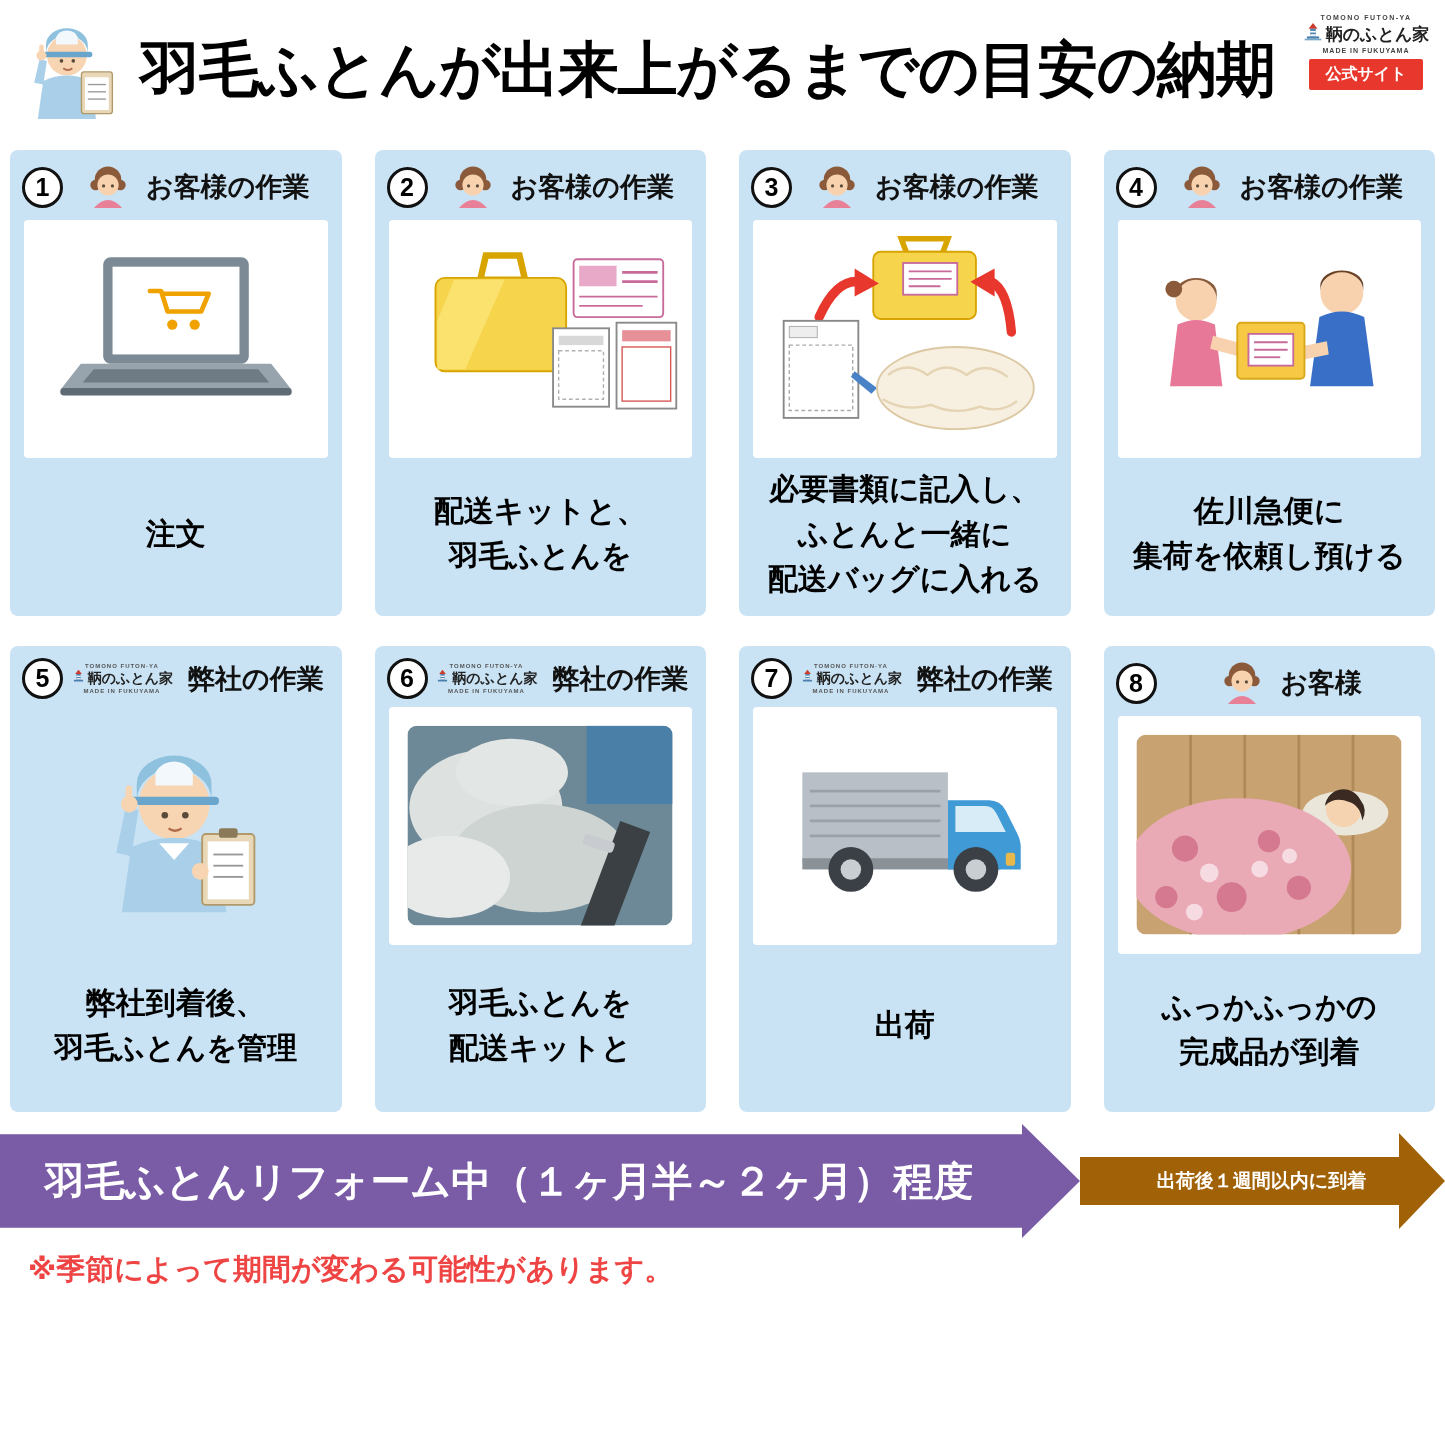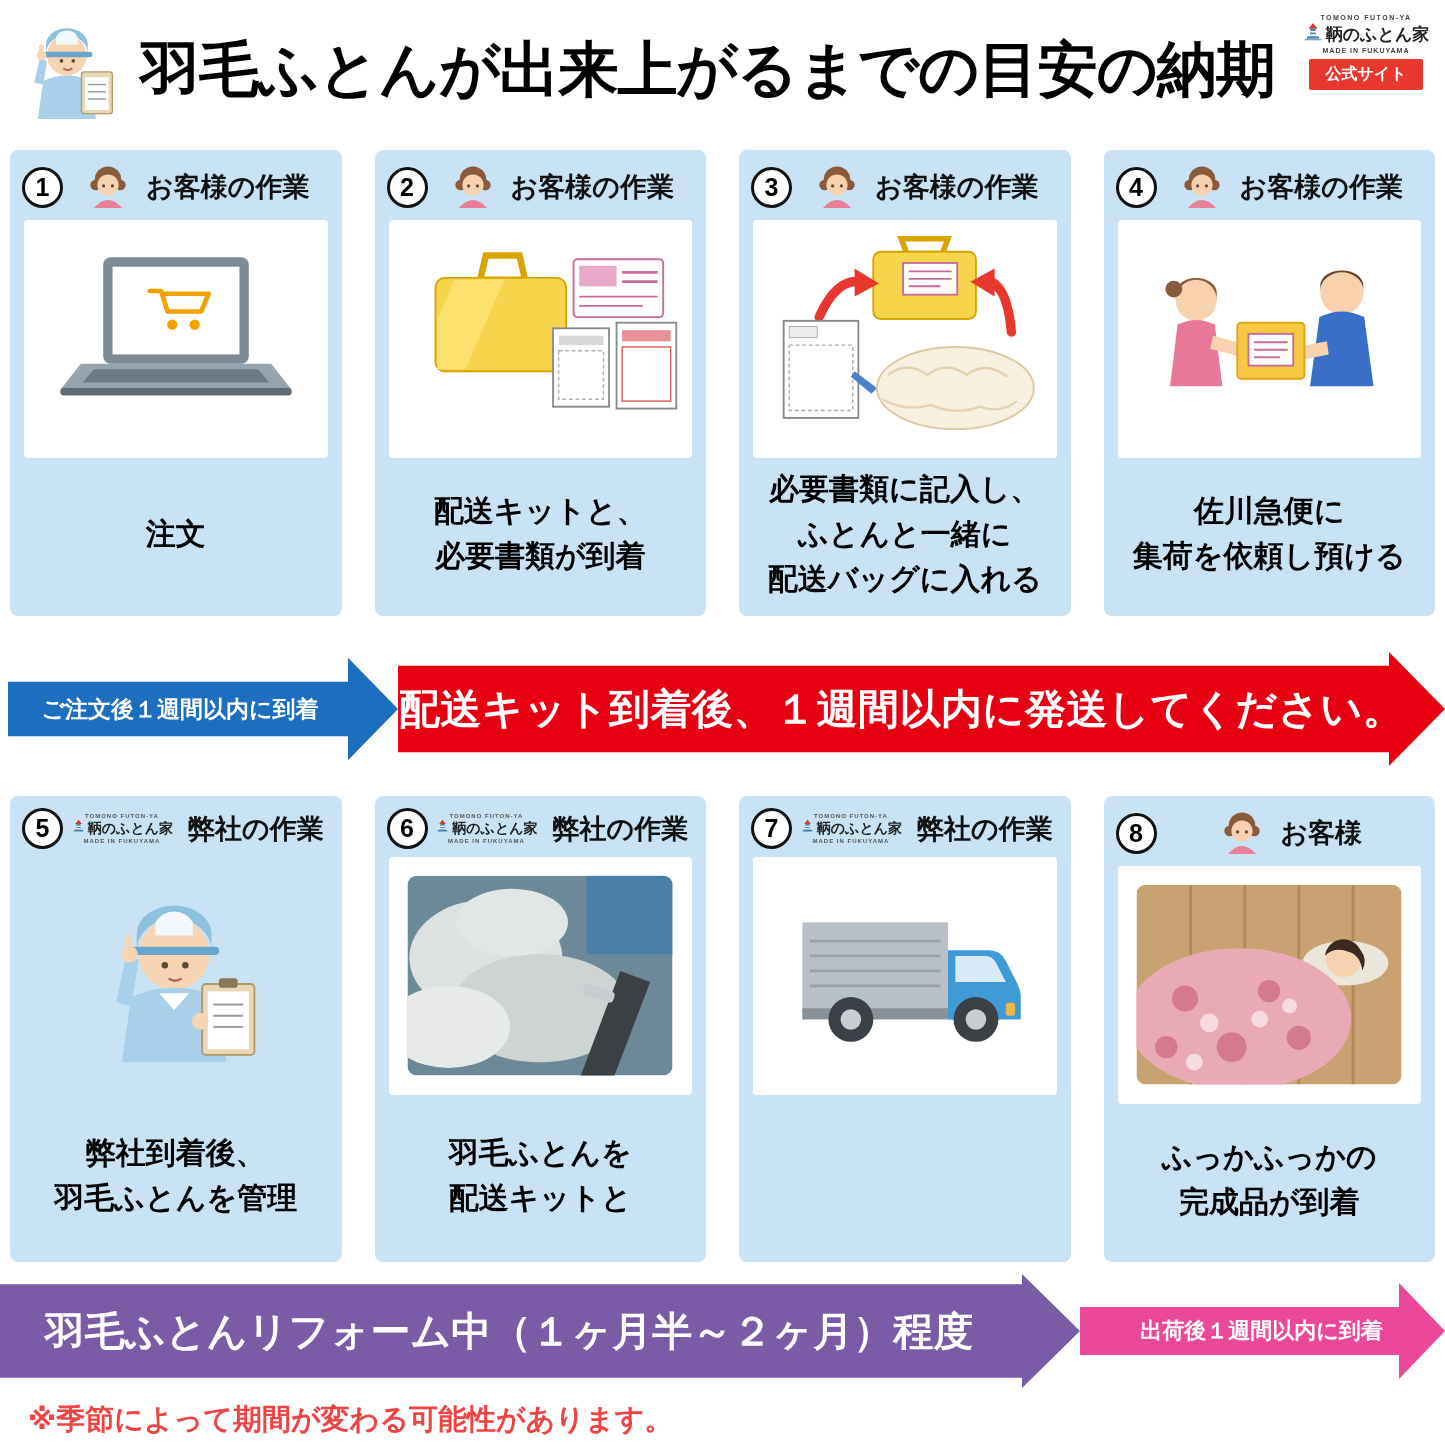--- a/index.html
+++ b/index.html
@@ -31,21 +31,21 @@
   .card-img { margin:2px 14px 0; height:238px; background:#fff; border-radius:4px; display:flex; align-items:center; justify-content:center; overflow:hidden; }
   .caption { flex:1; display:flex; align-items:center; justify-content:center; text-align:center; font-size:30px; font-weight:800; line-height:1.5; white-space:pre-line; padding:4px 2px 12px; color:#000; }
 
   .band { display:flex; align-items:center; }
   .band1 { margin-top:36px; height:114px; padding-left:8px; }
   .band2 { margin-top:12px; height:114px; }
   .arrow { display:flex; align-items:center; justify-content:center; color:#fff; font-weight:800; height:100%; }
   .arrow-order { width:390px; background:#1c6ebe; clip-path:polygon(0 26%,calc(100% - 50px) 26%,calc(100% - 50px) 5%,100% 50%,calc(100% - 50px) 95%,calc(100% - 50px) 74%,0 74%); font-size:23px; padding-right:46px; flex:none; }
   .arrow-ship { flex:1; background:#e60012; clip-path:polygon(0 12%,calc(100% - 56px) 12%,calc(100% - 56px) 0,100% 50%,calc(100% - 56px) 100%,calc(100% - 56px) 88%,0 88%); font-size:41px; padding-right:40px; letter-spacing:0.5px; white-space:nowrap; }
   .arrow-reform { width:1080px; background:#7a5ba6; clip-path:polygon(0 9%,calc(100% - 58px) 9%,calc(100% - 58px) 0,100% 50%,calc(100% - 58px) 100%,calc(100% - 58px) 91%,0 91%); font-size:40px; padding-right:62px; flex:none; white-space:nowrap; }
-  .arrow-delivery { flex:1; background:#ec4899; clip-path:polygon(0 29%,calc(100% - 46px) 29%,calc(100% - 46px) 8%,100% 50%,calc(100% - 46px) 92%,calc(100% - 46px) 71%,0 71%); font-size:22px; padding-right:38px;padding-left:36px; }
+  .arrow-delivery { flex:1; background:#a16207; clip-path:polygon(0 29%,calc(100% - 46px) 29%,calc(100% - 46px) 8%,100% 50%,calc(100% - 46px) 92%,calc(100% - 46px) 71%,0 71%); font-size:19px; padding-right:38px;padding-left:36px; }
 
   .footnote { margin:12px 0 0 28px; color:#ef4444; font-size:29px; font-weight:800; }
 </style>
 </head>
 <body>
 
 <div class="page">
 
   <header class="header">
     <div class="mascot">
@@ -157,21 +157,21 @@
           <polygon points="58,52 112,52 70,148 40,148 40,96" fill="#fbe26e"></polygon>
           <rect x="164" y="104" width="60" height="84" fill="#fff" stroke="#8a8a8a" stroke-width="2"></rect>
           <rect x="170" y="112" width="48" height="10" fill="#d8d8d8"></rect>
           <rect x="170" y="128" width="48" height="52" fill="none" stroke="#b0b0b0" stroke-width="1.5" stroke-dasharray="4 3"></rect>
           <rect x="232" y="98" width="64" height="92" fill="#fff" stroke="#8a8a8a" stroke-width="2"></rect>
           <rect x="238" y="106" width="52" height="12" fill="#e89098"></rect>
           <rect x="238" y="124" width="52" height="58" fill="none" stroke="#d85858" stroke-width="1.5"></rect>
         </svg>
       </div>
       <div class="caption">配送キットと、
-必要書類が到着</div>
+羽毛ふとんを</div>
     </article>
 
     <article class="card">
       <div class="card-head">
         <span class="num">3</span>
         <span class="head-center">
           <span>
             <svg viewBox="0 0 52 52" width="46" height="46">
               <circle cx="26" cy="20" r="15" fill="#8a5a3a"></circle>
                 <circle cx="12" cy="26" r="6" fill="#8a5a3a"></circle>
@@ -247,28 +247,20 @@
           <line x1="134" y1="119" x2="170" y2="119" stroke="#c86a9a" stroke-width="2"></line>
           <line x1="134" y1="127" x2="170" y2="127" stroke="#c86a9a" stroke-width="2"></line>
           <line x1="134" y1="135" x2="162" y2="135" stroke="#c86a9a" stroke-width="2"></line>
         </svg>
       </div>
       <div class="caption">佐川急便に
 集荷を依頼し預ける</div>
     </article>
   </section>
 
-  <div class="band band1">
-    <div class="arrow arrow-order">
-      <span>ご注文後１週間以内に到着</span>
-    </div>
-    <div class="arrow arrow-ship">
-      <span>配送キット到着後、１週間以内に発送してください。</span>
-    </div>
-  </div>
 
   <section class="cards-row row2">
 
     <article class="card">
       <div class="card-head">
         <span class="num">5</span>
         <span class="head-center">
           <span class="mini-logo">
             <span class="ml-romaji">TOMONO FUTON-YA</span>
             <span class="ml-row">
@@ -396,20 +388,21 @@
           <rect x="40" y="150" width="212" height="12" fill="#8a9298"></rect>
           <path d="M196 88 h44 q12 0 18 11 l12 24 q4 8 4 15 v24 h-78 z" fill="#3f9ad6"></path>
           <path d="M204 94 h32 q8 0 12 8 l10 20 h-54 z" fill="#d8ecf8"></path>
           <circle cx="92" cy="162" r="24" fill="#3a4046"></circle>
           <circle cx="92" cy="162" r="11" fill="#c9ced2"></circle>
           <circle cx="226" cy="162" r="24" fill="#3a4046"></circle>
           <circle cx="226" cy="162" r="11" fill="#c9ced2"></circle>
           <rect x="258" y="144" width="10" height="14" rx="3" fill="#e8b84a"></rect>
         </svg>
       </div>
+      <div class="caption">出荷</div>
     </article>
 
     <article class="card">
       <div class="card-head">
         <span class="num">8</span>
         <span class="head-center">
           <span>
             <svg viewBox="0 0 52 52" width="46" height="46">
               <circle cx="26" cy="20" r="15" fill="#8a5a3a"></circle>
                 <circle cx="12" cy="26" r="6" fill="#8a5a3a"></circle>

